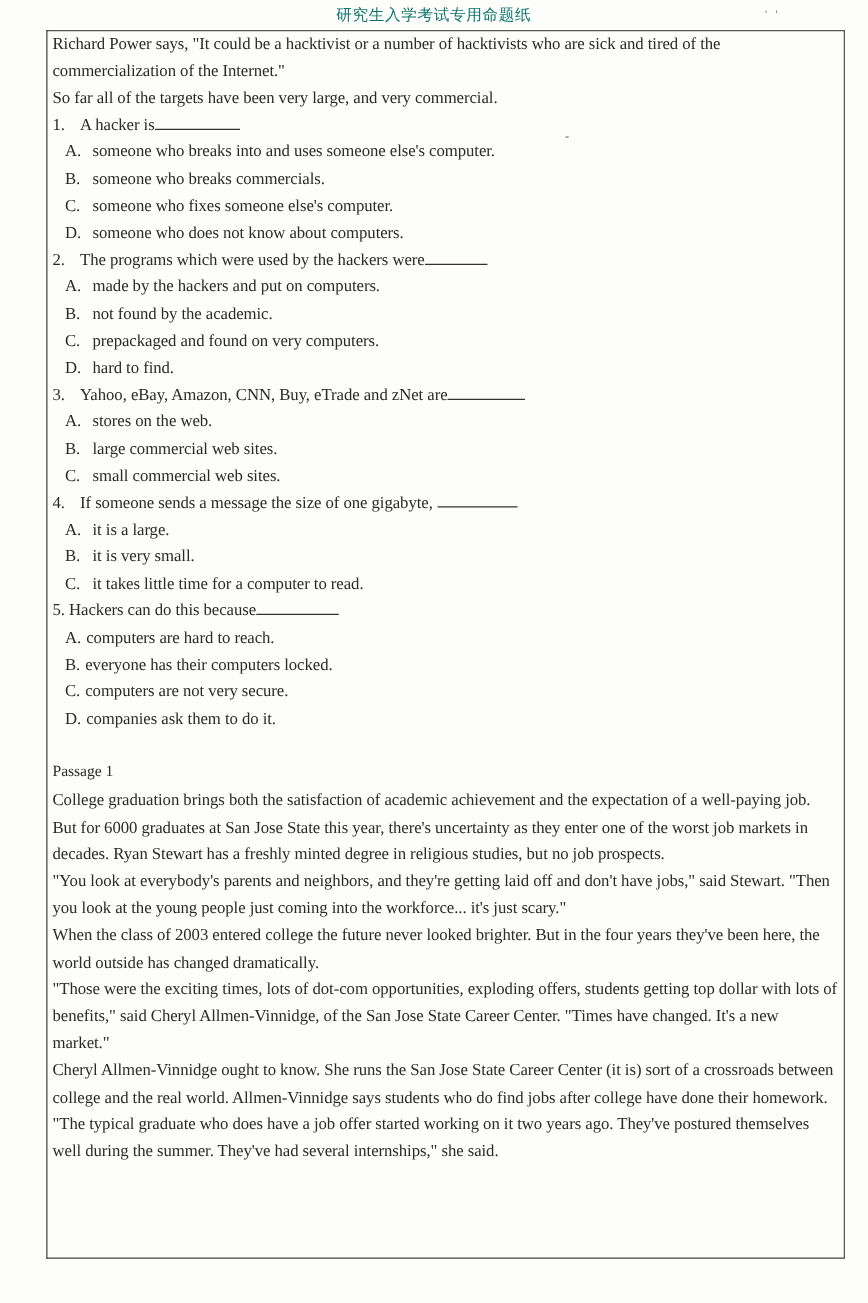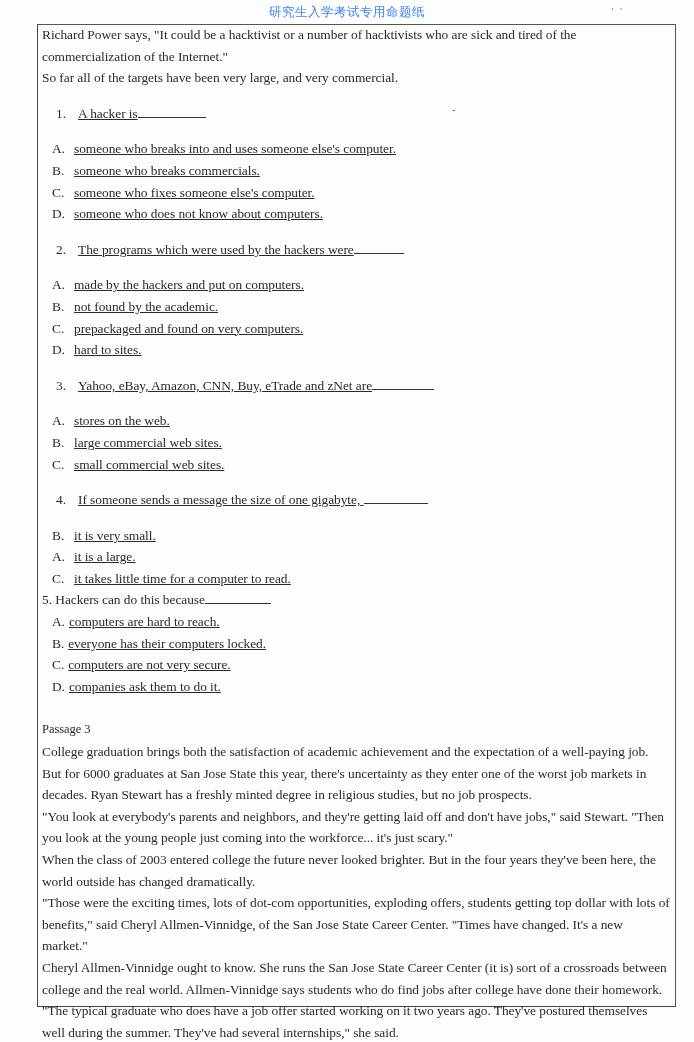--- a/index.html
+++ b/index.html
@@ -2,36 +2,36 @@
 <html><head>
 <meta charset="utf-8">
 <style>
   html, body { margin: 0; padding: 0; }
   body {
     width: 694px; height: 1042px; background: #fdfdfb; position: relative; overflow: hidden;
     font-family: "Liberation Serif", "DejaVu Serif", serif; color: #2a2a2a;
   }
   .header {
     position: absolute; top: 4px; left: 0; width: 694px; text-align: center;
-    font-family: "DejaVu Sans", sans-serif; font-size: 12.5px; color: #3b82f6; letter-spacing: 0.5px;
+    font-family: "DejaVu Sans", sans-serif; font-size: 12.5px; color: #0f766e; letter-spacing: 0.5px;
   }
   .header-marks { position: absolute; top: 6px; left: 612px; font-size: 9px; color: #666; }
   .box {
     position: absolute; left: 37px; top: 24px; width: 639px; height: 983px;
     border-top: 1.5px solid #555; border-left: 1.2px solid #444; border-right: 1.2px solid #555; border-bottom: 1.5px solid #444;
     box-sizing: border-box;
   }
   .content {
     position: absolute; left: 42px; top: 24px; width: 628px;
     font-size: 13.4px; line-height: 21.6px; letter-spacing: -0.05px;
   }
   .p { margin: 0; }
-  .q { margin: 14px; padding-left: 0; text-decoration: underline; }
+  .q { margin: 0; padding-left: 0; }
   .q .num { display: inline-block; width: 22px; }
-  .opt { margin: 0; padding-left: 10px; text-decoration: underline; }
+  .opt { margin: 0; padding-left: 10px; }
   .opt .lt { display: inline-block; width: 22px; }
   .opt.tight .lt { width: auto; margin-right: 4px; }
   .q5 { margin: 0; }
   .blank { display: inline-block; border-bottom: 1px solid #333; height: 12px; vertical-align: baseline; }
   .b1 { width: 68px; } .b2 { width: 50px; } .b3 { width: 62px; } .b4 { width: 64px; } .b5 { width: 66px; }
   .gap { height: 22px; }
   .passage-title { margin: 0; font-size: 12.5px; }
   .footer {
     position: absolute; top: 1041px; left: 0; width: 694px; text-align: center;
     font-family: "DejaVu Sans", sans-serif; font-size: 15px; color: #4d7c0f; font-style: italic; letter-spacing: 1px;
@@ -57,49 +57,49 @@
     <p class="opt"><span class="lt">B.</span><span>someone who breaks commercials.</span></p>
     <p class="opt"><span class="lt">C.</span><span>someone who fixes someone else's computer.</span></p>
     <p class="opt"><span class="lt">D.</span><span>someone who does not know about computers.</span></p>
   </div>
 
   <div>
     <p class="q"><span class="num">2.</span><span>The programs which were used by the hackers were</span><span class="blank b2"></span></p>
     <p class="opt"><span class="lt">A.</span><span>made by the hackers and put on computers.</span></p>
     <p class="opt"><span class="lt">B.</span><span>not found by the academic.</span></p>
     <p class="opt"><span class="lt">C.</span><span>prepackaged and found on very computers.</span></p>
-    <p class="opt"><span class="lt">D.</span><span>hard to sites.</span></p>
+    <p class="opt"><span class="lt">D.</span><span>hard to find.</span></p>
   </div>
 
   <div>
     <p class="q"><span class="num">3.</span><span>Yahoo, eBay, Amazon, CNN, Buy, eTrade and zNet are</span><span class="blank b3"></span></p>
     <p class="opt"><span class="lt">A.</span><span>stores on the web.</span></p>
     <p class="opt"><span class="lt">B.</span><span>large commercial web sites.</span></p>
     <p class="opt"><span class="lt">C.</span><span>small commercial web sites.</span></p>
   </div>
 
   <div>
     <p class="q"><span class="num">4.</span><span>If someone sends a message the size of one gigabyte,</span> <span class="blank b4"></span></p>
+    <p class="opt"><span class="lt">A.</span><span>it is a large.</span></p>
     <p class="opt"><span class="lt">B.</span><span>it is very small.</span></p>
-    <p class="opt"><span class="lt">A.</span><span>it is a large.</span></p>
     <p class="opt"><span class="lt">C.</span><span>it takes little time for a computer to read.</span></p>
   </div>
 
   <div>
     <p class="q5"><span>5.</span> <span>Hackers can do this because</span><span class="blank b5"></span></p>
     <p class="opt tight"><span class="lt">A.</span><span>computers are hard to reach.</span></p>
     <p class="opt tight"><span class="lt">B.</span><span>everyone has their computers locked.</span></p>
     <p class="opt tight"><span class="lt">C.</span><span>computers are not very secure.</span></p>
     <p class="opt tight"><span class="lt">D.</span><span>companies ask them to do it.</span></p>
   </div>
 
   <div class="gap"></div>
 
   <div>
-    <p class="passage-title">Passage 3</p>
+    <p class="passage-title">Passage 1</p>
     <p class="p">College graduation brings both the satisfaction of academic achievement and the expectation of a well-paying job.</p>
     <p class="p">But for 6000 graduates at San Jose State this year, there's uncertainty as they enter one of the worst job markets in decades. Ryan Stewart has a freshly minted degree in religious studies, but no job prospects.</p>
     <p class="p">"You look at everybody's parents and neighbors, and they're getting laid off and don't have jobs," said Stewart. "Then you look at the young people just coming into the workforce... it's just scary."</p>
     <p class="p">When the class of 2003 entered college the future never looked brighter. But in the four years they've been here, the world outside has changed dramatically.</p>
     <p class="p">"Those were the exciting times, lots of dot-com opportunities, exploding offers, students getting top dollar with lots of benefits," said Cheryl Allmen-Vinnidge, of the San Jose State Career Center. "Times have changed. It's a new market."</p>
     <p class="p">Cheryl Allmen-Vinnidge ought to know. She runs the San Jose State Career Center (it is) sort of a crossroads between college and the real world. Allmen-Vinnidge says students who do find jobs after college have done their homework.</p>
     <p class="p">"The typical graduate who does have a job offer started working on it two years ago. They've postured themselves well during the summer. They've had several internships," she said.</p>
   </div>
 </div>
 

